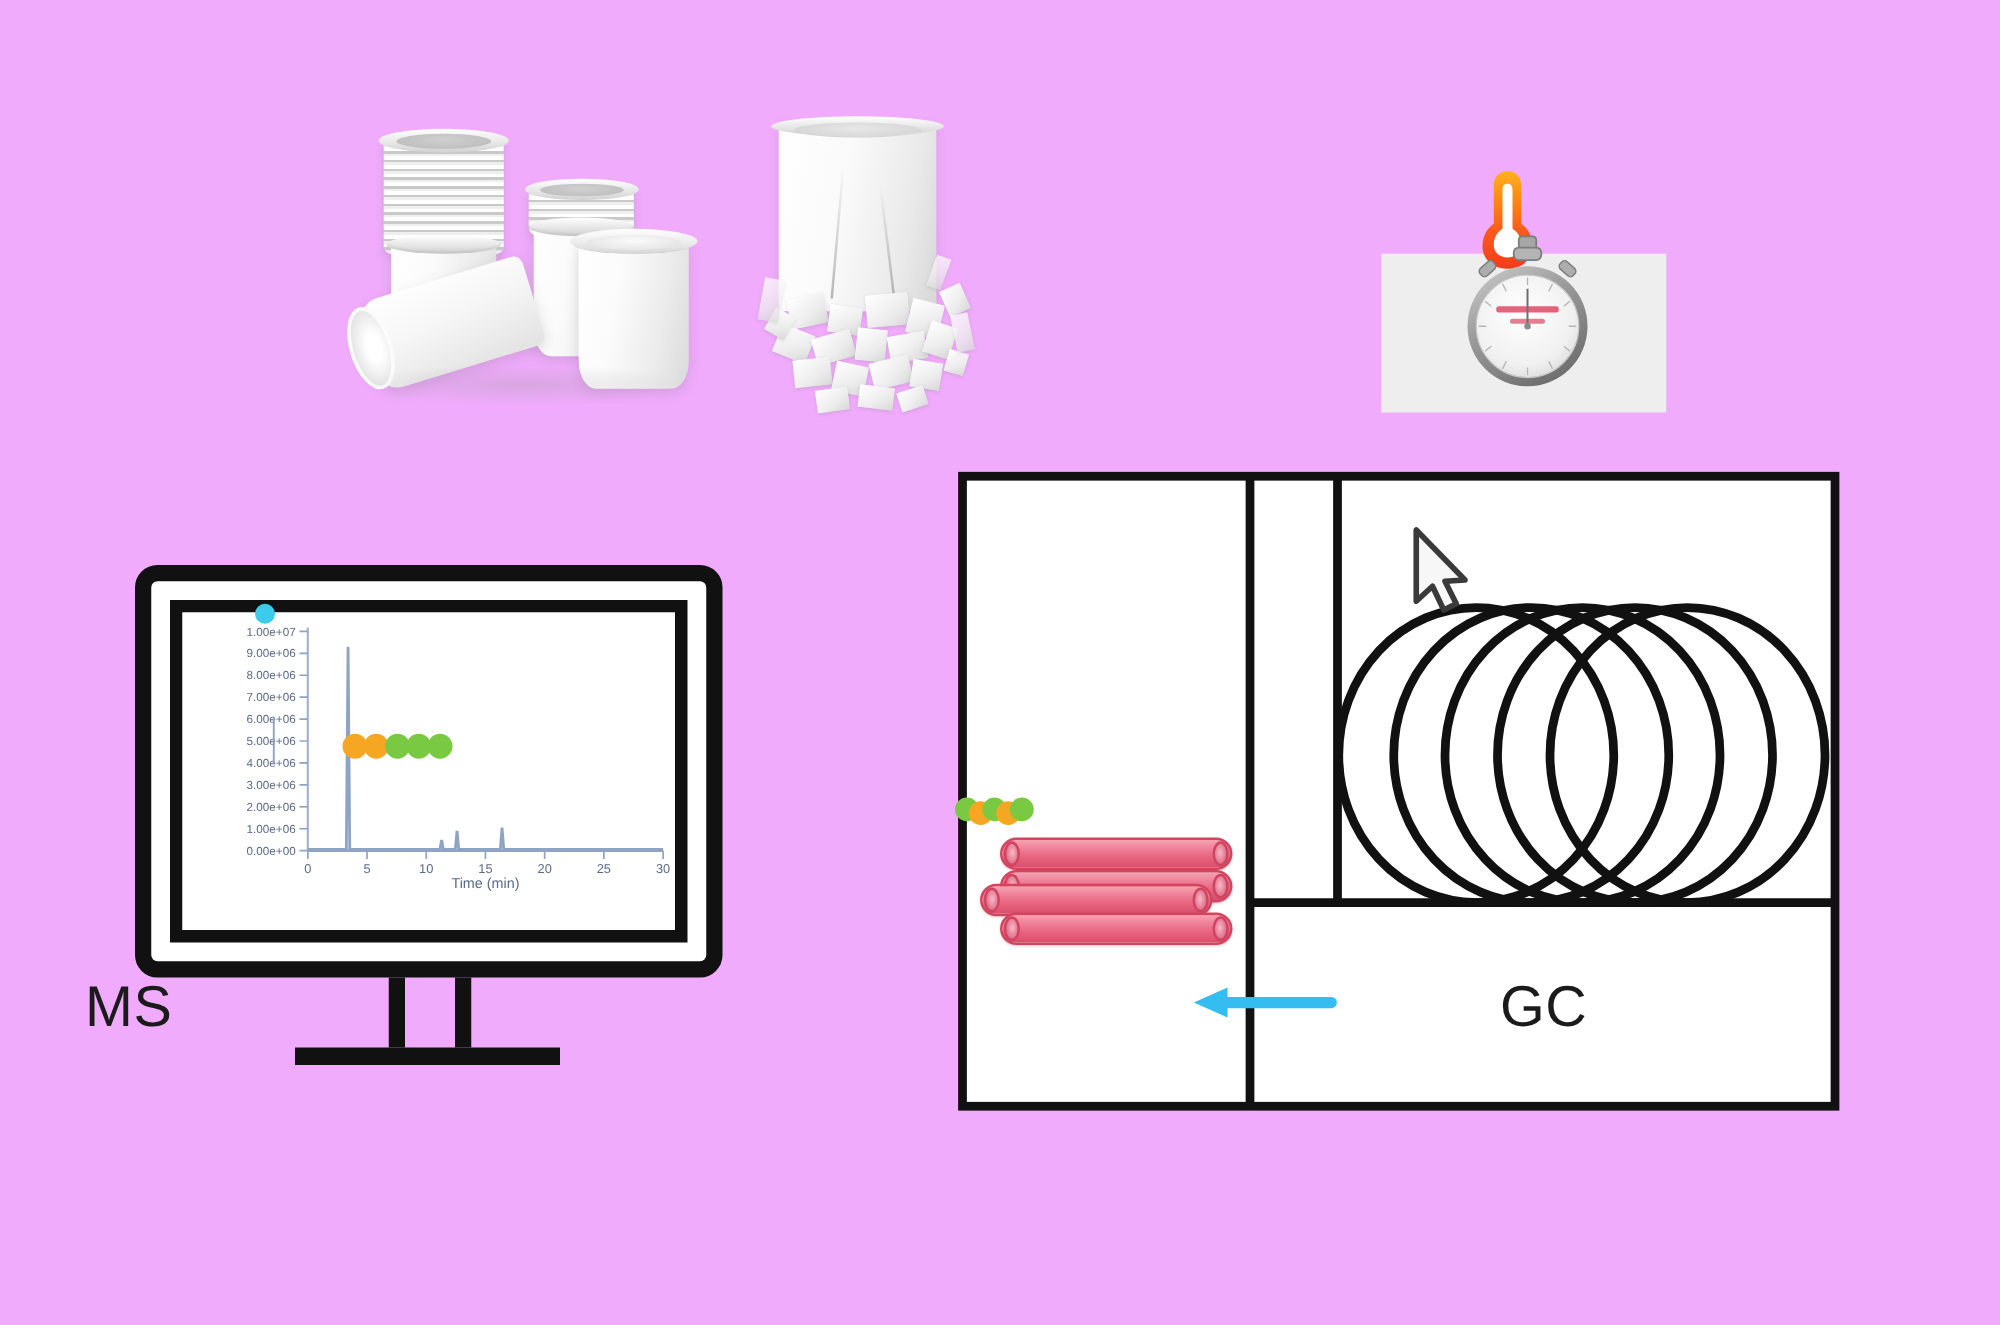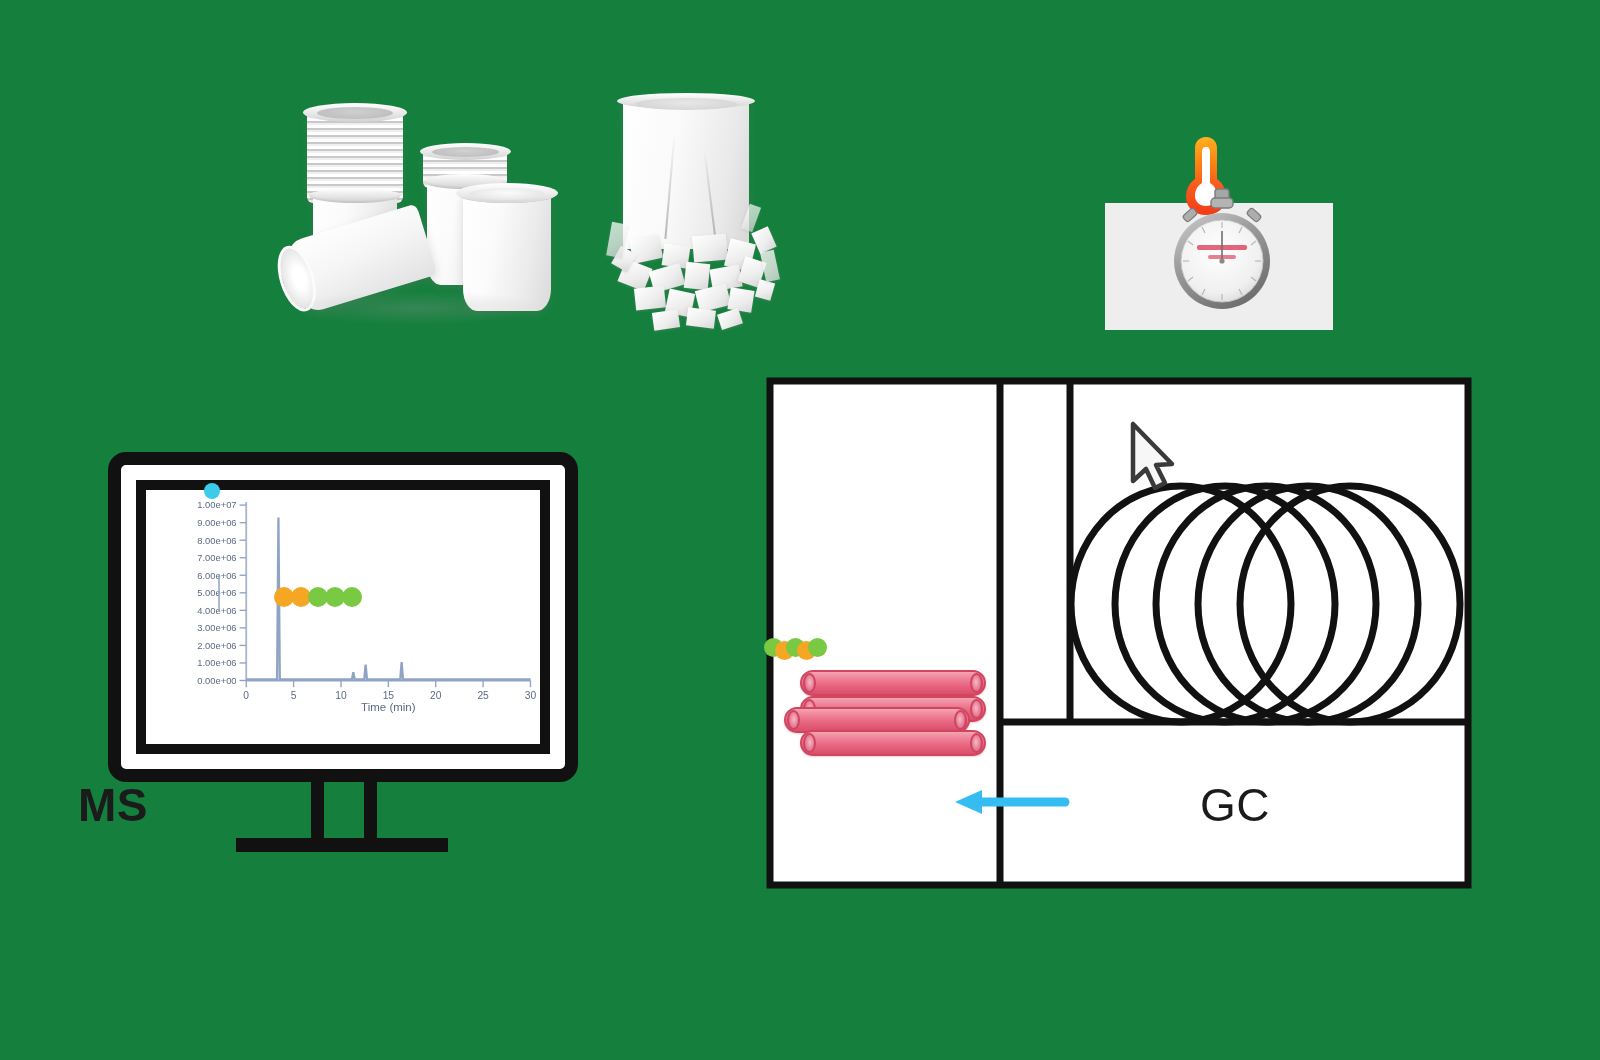--- a/index.html
+++ b/index.html
@@ -11,21 +11,21 @@
     width: 1600px;
     height: 1060px;
     position: relative;
     overflow: hidden;
     font-family: "Liberation Sans", sans-serif;
     background: #fdfdfd;
   }
   .stage {
     position: absolute;
     inset: 0;
-    background: #15803d;
+    background: #f0abfc;
   }
 
   
   .abs { position: absolute; }
 
   
   #cups-group {
     left: 275px; top: 95px; width: 310px; height: 250px;
   }
   .cup {
@@ -115,21 +115,21 @@
   }
 
   .gcms-label {
     position: absolute;
     font-family: "Liberation Sans", sans-serif;
     font-size: 46px;
     color: #1b1b1b;
     letter-spacing: 0.5px;
     white-space: nowrap;
   }
-  #label-ms { left: 78px; top: 778px; font-weight: bold; }
+  #label-ms { left: 68px; top: 778px; }
   #label-gc { left: 1200px; top: 778px; }
 
   .ms-rod {
     position: absolute;
     height: 26px;
     background: linear-gradient(180deg,#f4a3b1 0%,#ef8199 30%,#e8647f 62%,#d94e6c 100%);
     border: 2px solid #d2455f;
     border-radius: 13px;
     box-sizing: border-box;
     box-shadow: 0 1px 2px rgba(170,60,90,0.25);

